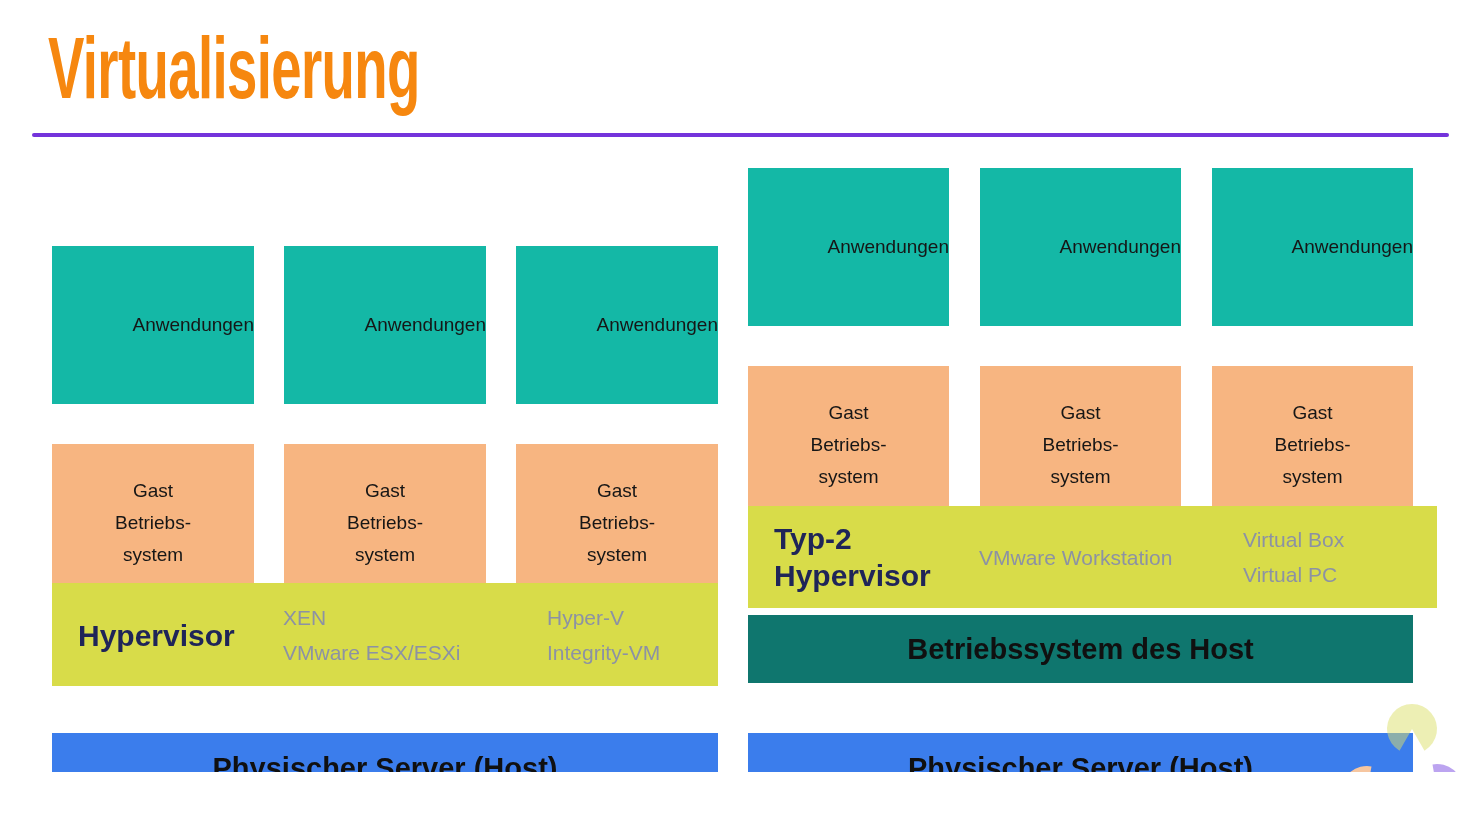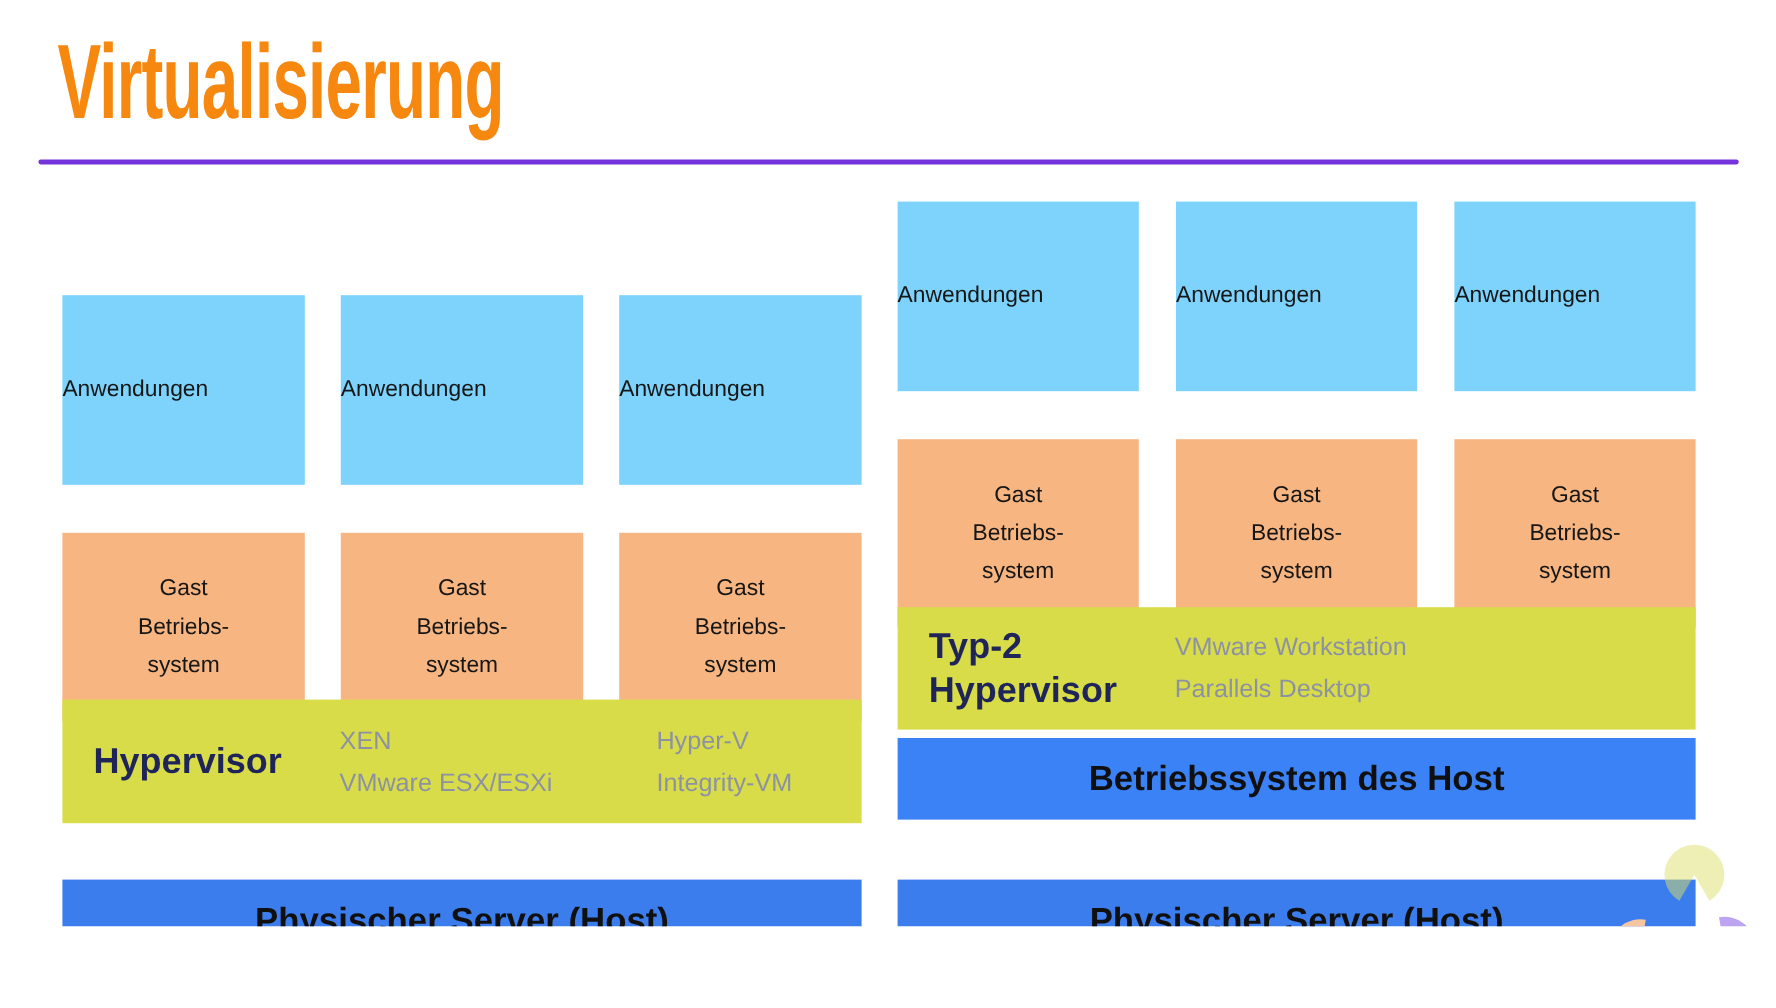--- a/index.html
+++ b/index.html
@@ -12,21 +12,21 @@
     position:absolute;left:48px;top:22px;margin:0;
     font-size:88px;line-height:1.05;font-weight:700;color:#F6870F;
     letter-spacing:-1px;white-space:nowrap;
     transform:scaleX(.62);transform-origin:left top;
   }
   .divider{position:absolute;left:32px;top:133px;width:1417px;height:4px;background:#7433DB;border-radius:2px;}
 
   
   .vm-stack{position:absolute;display:flex;flex-direction:column;}
   .vm-app{
-    background:#7dd3fc;display:flex;align-items:center;justify-content:flex-start;
+    background:#14b8a6;display:flex;align-items:center;justify-content:flex-end;
     font-size:19px;color:#161616;
   }
   .vm-guest{
     background:#F7B581;display:flex;flex-direction:column;align-items:center;justify-content:center;
     font-size:19px;line-height:32px;color:#161616;text-align:center;margin-top:40px;
   }
   .left-vm .vm-app{height:158px;}
   .left-vm .vm-guest{height:157px;}
   .w202{width:202px;} .w201{width:201px;}
 
@@ -42,21 +42,21 @@
   }
   .col-a{left:231px;}
   .col-b{left:495px;}
 
   
   .bar{
     position:absolute;display:flex;align-items:center;justify-content:center;
     font-size:29px;font-weight:700;color:#101010;white-space:nowrap;
   }
   .bar-blue{background:#3B7DEC;margin-top:40px;}
-  .bar-orange{background:#3b82f6;}
+  .bar-orange{background:#0f766e;}
 
   
   .decor{position:absolute;left:1330px;top:690px;width:150px;height:150px;}
 </style>
 </head>
 <body>
 
 <div class="canvas">
 
   <h1 class="title">Virtualisierung</h1>
@@ -135,28 +135,31 @@
     <div class="vm-app">
       <span>Anwendungen</span>
     </div>
     <div class="vm-guest">
       <div>Gast</div>
       <div>Betriebs-</div>
       <div>system</div>
     </div>
   </div>
 
-  <div class="hyp-bar" style="left:748px;top:506px;width:665px;height:102px;">
+  <div class="hyp-bar" style="left:748px;top:506px;width:665px;height:102px;padding-left:24px;">
     <div class="hyp-name">
       <div>Typ-2</div>
       <div>Hypervisor</div>
     </div>
     <div class="hyp-col col-a">
       <div>VMware Workstation</div>
-      <div>Parallels Desktop</div>
+    </div>
+    <div class="hyp-col col-b">
+      <div>Virtual Box</div>
+      <div>Virtual PC</div>
     </div>
   </div>
 
   <div class="bar bar-orange" style="left:748px;top:615px;width:665px;height:68px;">
     <span>Betriebssystem des Host</span>
   </div>
 
   <div class="bar bar-blue" style="left:748px;top:693px;width:665px;height:70px;">
     <span>Physischer Server (Host)</span>
   </div>

